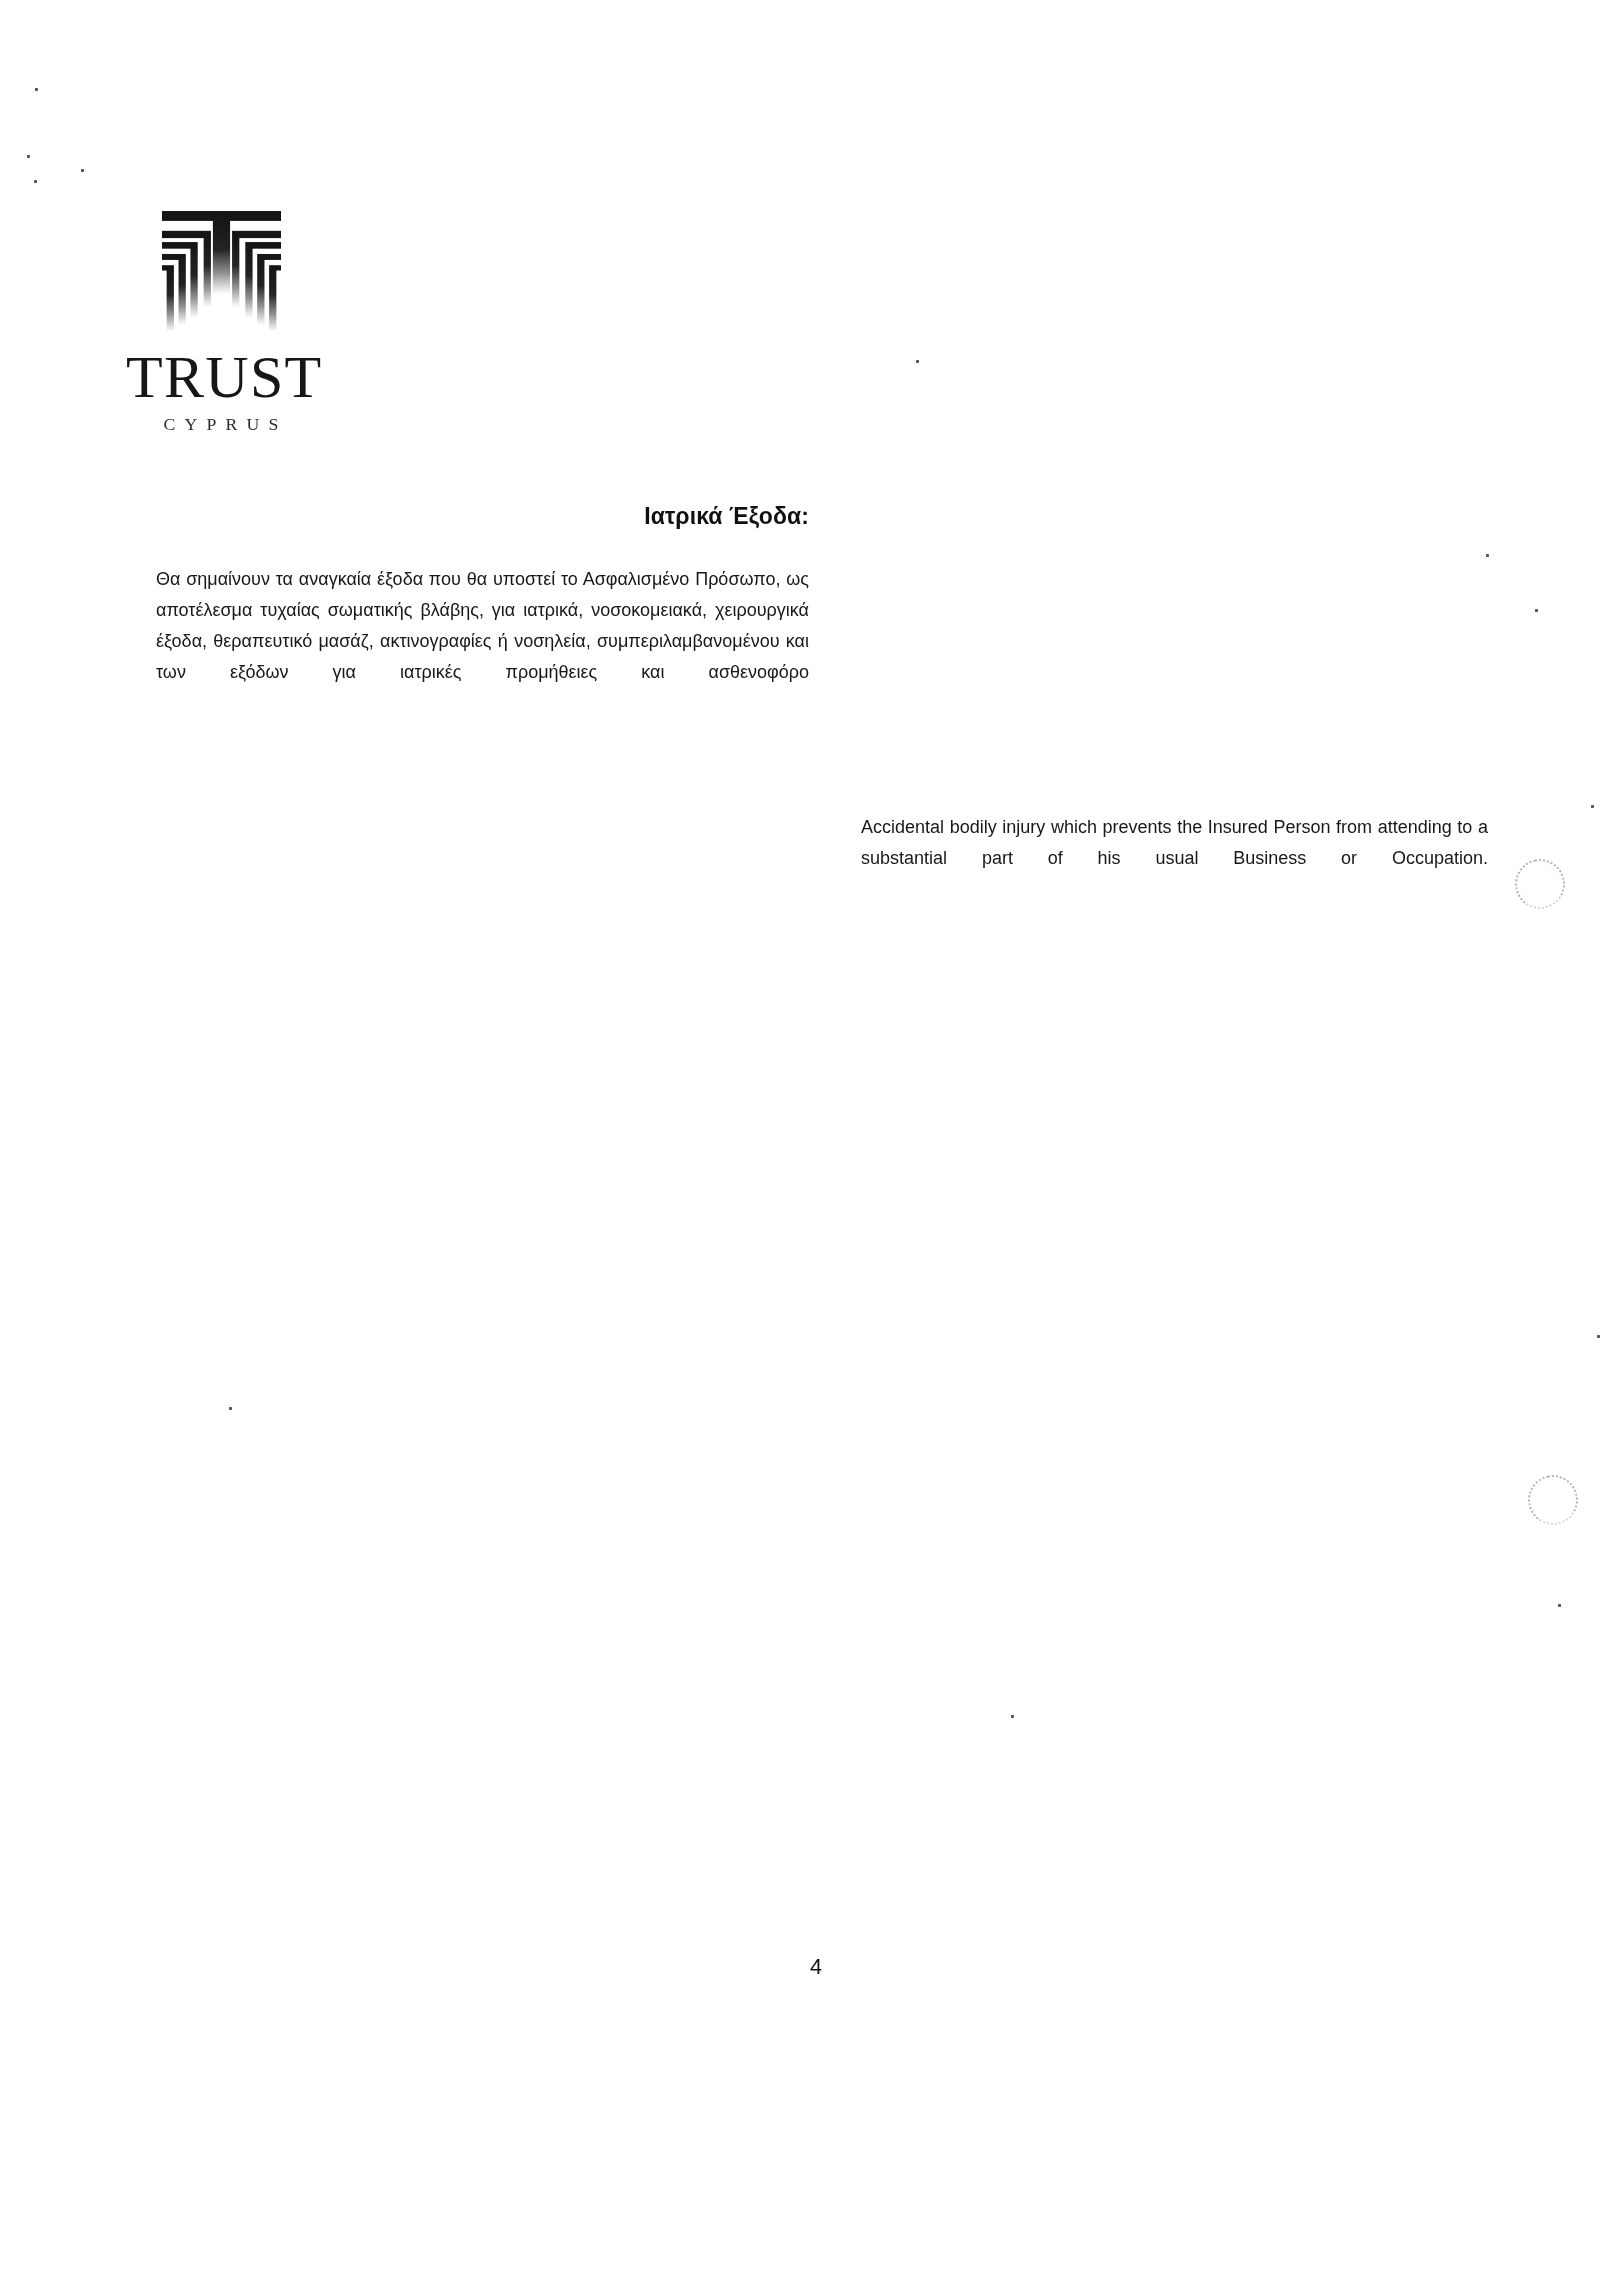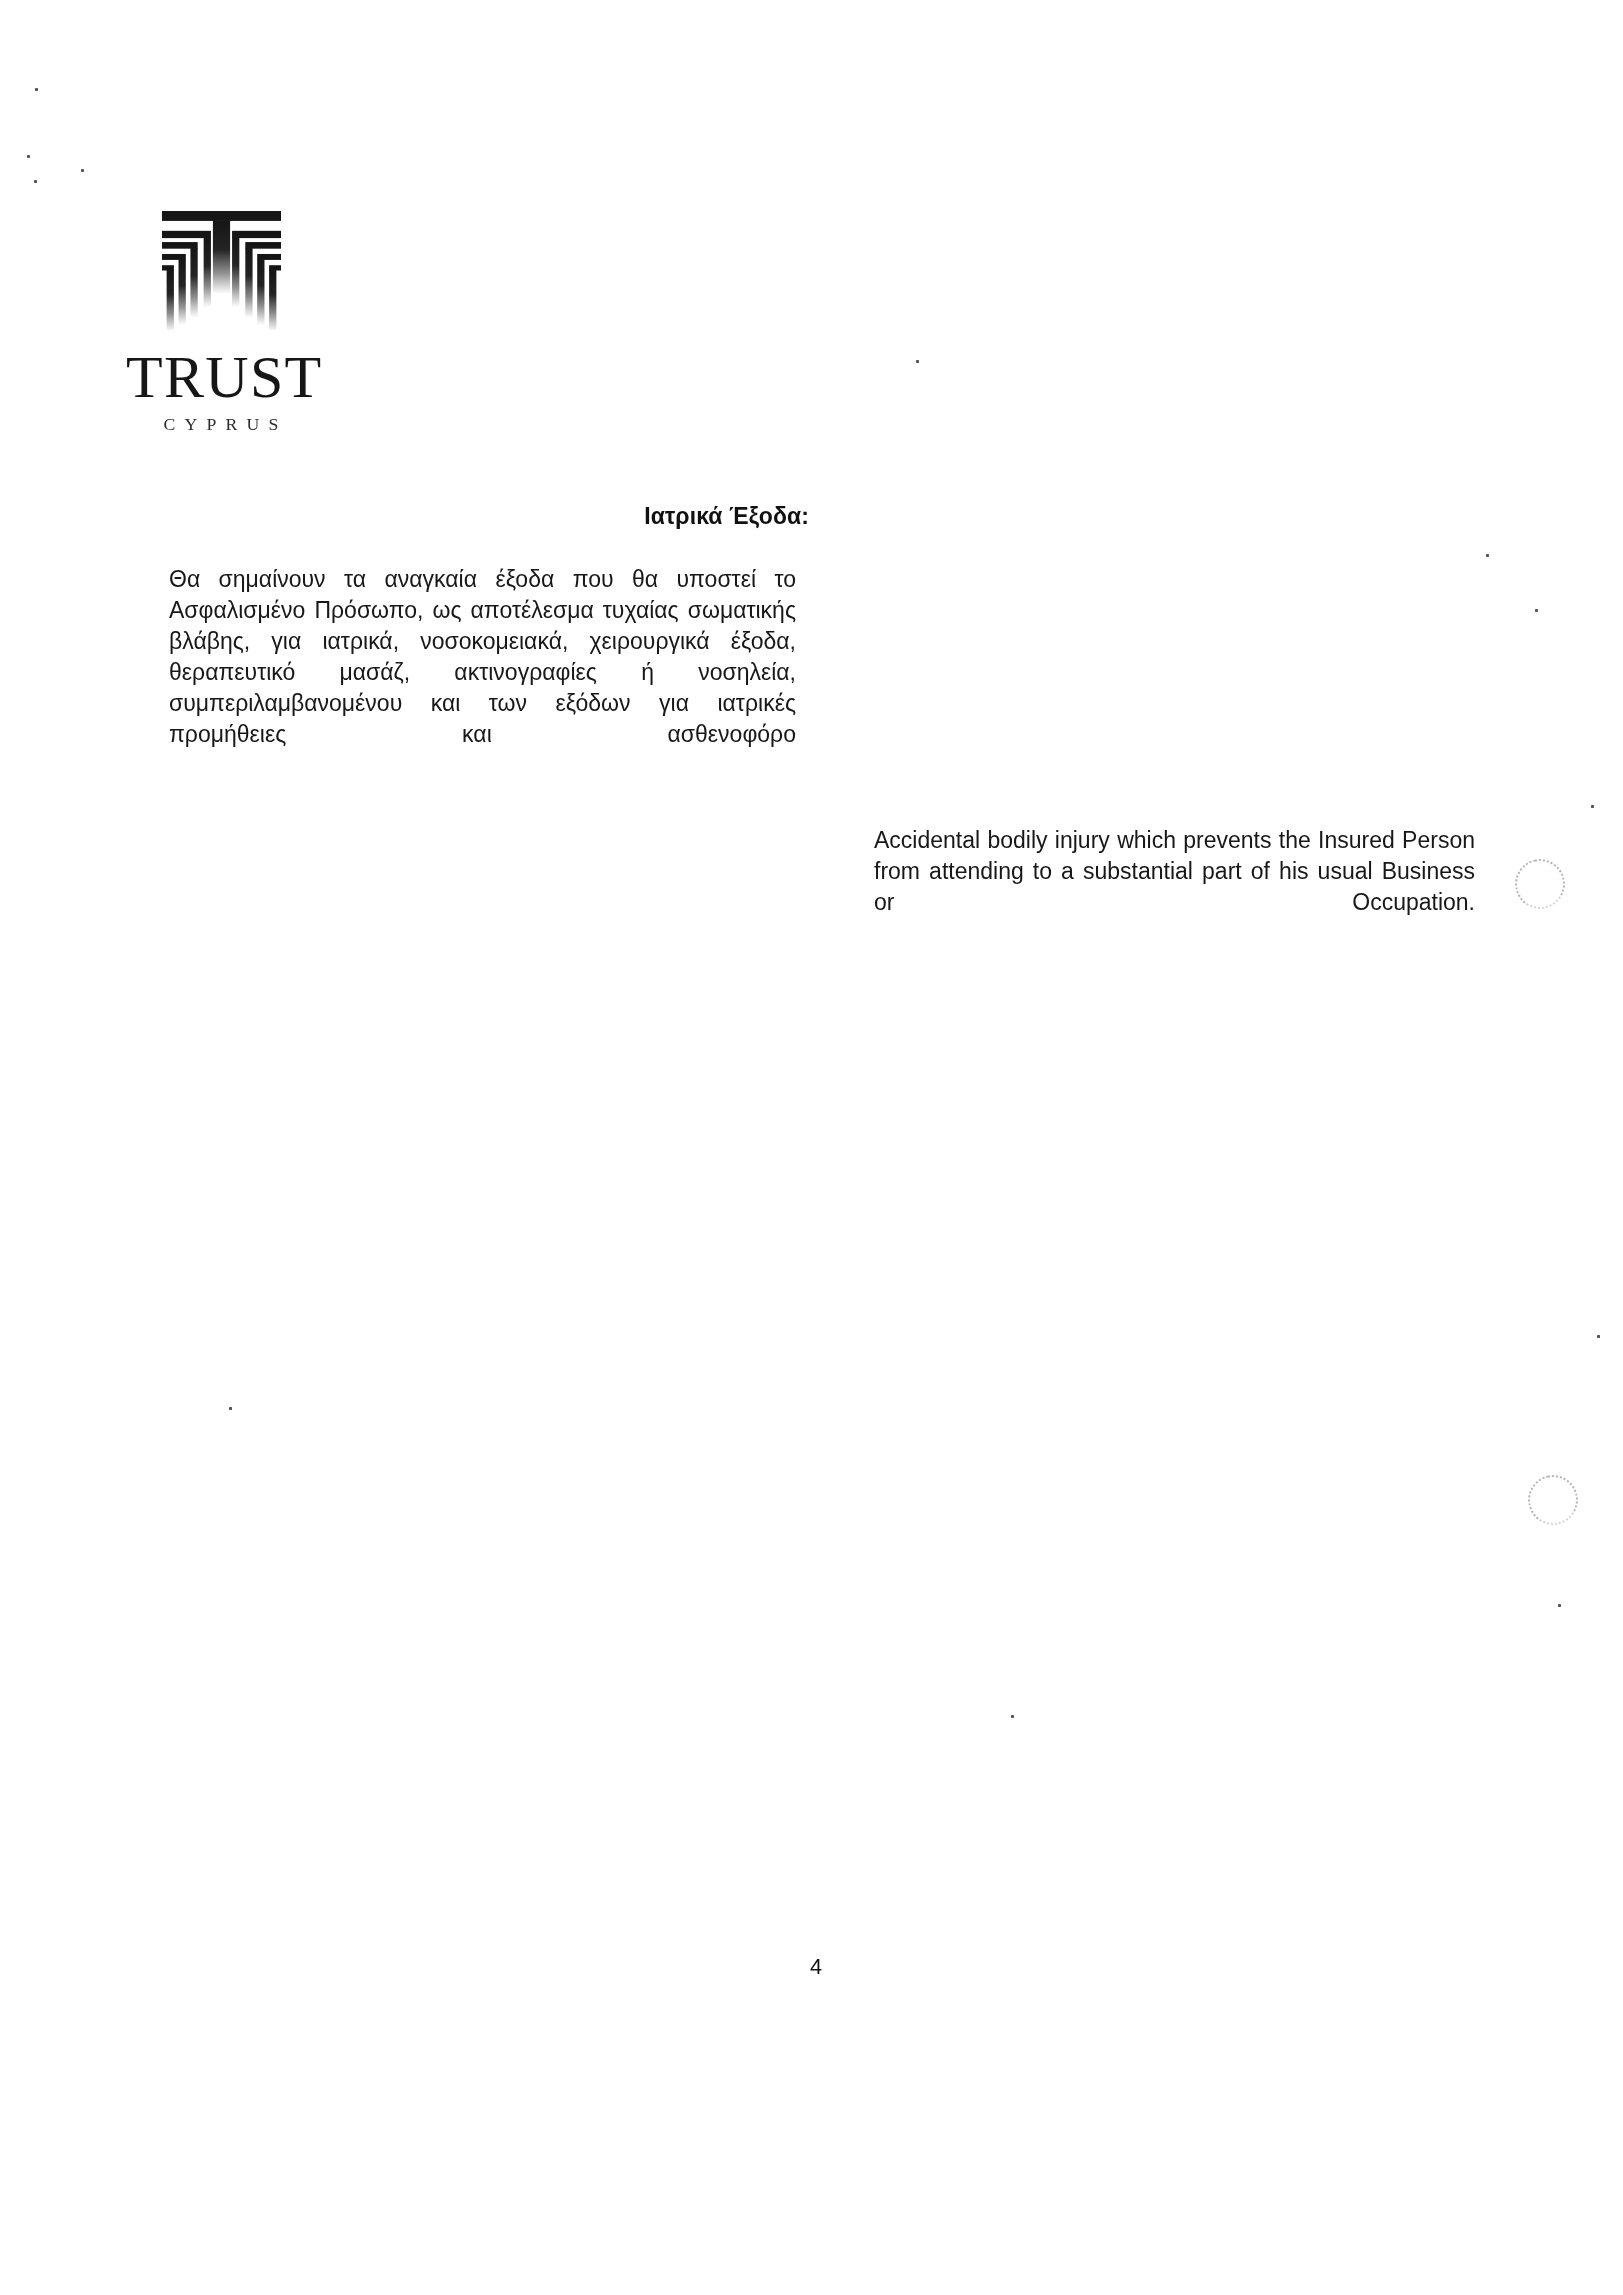--- a/index.html
+++ b/index.html
@@ -46,22 +46,22 @@
   .cell h3{
     margin:0 0 33px 0;
     font-size:23px;
     line-height:27.5px;
     font-weight:700;
     color:#111111;
     letter-spacing:0.1px;
     text-align:right;
   }
   .cell p{
-    margin:13px;
-    font-size:23px;
+    margin:0;
+    font-size:18px;
     line-height:31px;
     text-align:justify;
     color:#181818;
   }
   .cell p::after{ 
     content:"";
     display:inline-block;
     width:100%;
   }
   #cell-greek-1 {left:156px;  top:503px;  width:653px;}

